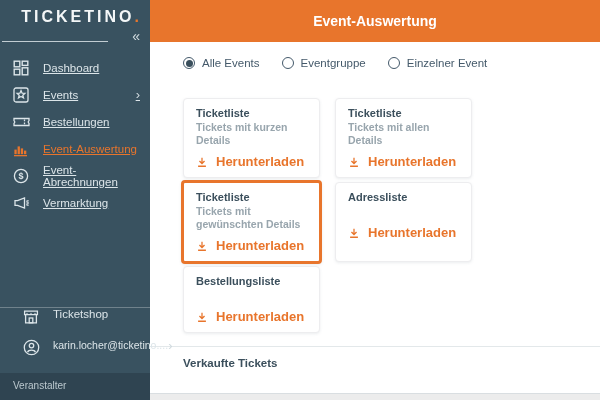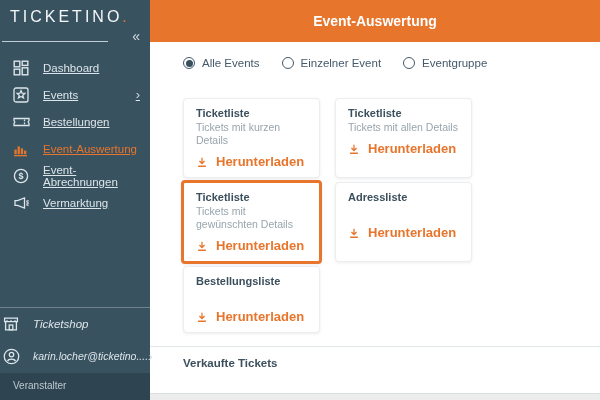--- a/index.html
+++ b/index.html
@@ -4,35 +4,35 @@
 <style>
   * { margin:0; padding:0; box-sizing:border-box; }
   html,body { background:#e9e9e9; }
   body { font-family:"Liberation Sans", sans-serif; }
   .app { position:relative; width:600px; height:400px; background:#fff; overflow:hidden; }
 
   
   .sidebar { position:absolute; left:0; top:0; width:150px; height:400px;
              background:#395260; color:#dce5e9; display:flex; flex-direction:column; z-index:2; }
   .sidebar-header { position:relative; height:43px; padding:8px 0 0 10px; }
-  .logo { font-size:16px; font-weight:normal; letter-spacing:3px; color:#f4f7f8; white-space:nowrap; }
+  .logo { font-size:16px; font-weight:bold; letter-spacing:3px; color:#f4f7f8; white-space:nowrap;text-align:center; }
   .logo-dot { color:#e8752c; letter-spacing:0; }
   .logo-rule { position:absolute; left:2px; top:41px; width:106px; height:1px; background:#c2cdd3; }
   .collapse { position:absolute; right:10px; top:29px; font-size:14px; color:#d4dde1; cursor:pointer; line-height:1; }
 
   .nav { margin-top:11px; }
   .nav-item { display:flex; align-items:center; height:27px; padding:0 10px 0 13px;
               font-size:11.5px; color:#dce5e9; cursor:pointer;text-decoration:underline; }
   .nav-item .ic { width:19px; height:16px; margin-right:11px; flex:0 0 19px; display:flex; align-items:center; }
   .nav-item.active { color:#e8752c; }
   .nav-chevron { margin-left:auto; font-size:13px; color:#cfd9de; line-height:1; }
 
   .sidebar-bottom { margin-top:auto; }
   .sb-rule { height:1px; background:rgba(255,255,255,.28); }
-  .sb-item { display:flex; align-items:center; height:31px; padding:0 10px 0 3px; font-size:11.5px; cursor:pointer;font-style:italic; }
+  .sb-item { display:flex; height:31px; padding:0 10px 0 23px; font-size:11.5px; cursor:pointer; }
   .sb-item .ic { width:19px; height:17px; margin-right:11px; flex:0 0 19px; display:flex; align-items:center; }
   .sb-item.account { font-size:10.5px; height:34px; }
   .role-strip { background:#2f4451; padding:7px 0 9px 13px; font-size:10px; color:#bcc9cf; }
 
   svg { display:block; }
 
   
   .main { position:absolute; left:150px; top:0; width:450px; height:400px; background:#fff; }
   .main-header { height:42px; background:#e8752c; color:#fff; display:flex; align-items:center;
                  justify-content:center; font-size:14px; font-weight:bold; }
@@ -41,21 +41,21 @@
   .radio-item { display:flex; align-items:center; gap:7px; cursor:pointer; }
   .radio { width:12px; height:12px; border:1px solid #44596a; border-radius:50%;
            display:inline-flex; align-items:center; justify-content:center; background:#fff; }
   .radio.selected::after { content:""; width:7px; height:7px; border-radius:50%; background:#3a4f5c; }
 
   .cards { display:grid; grid-template-columns:137px 137px; gap:4px 15px; margin:29px 0 0 33px; }
   .card { background:#fff; border:1px solid #ededef; border-radius:4px; box-shadow:0 1px 3px rgba(60,80,95,.10);
           padding:8px 12px 8px 12px; min-height:53px; }
   .card.hl { border:3px solid #e8752c; margin:-2px; border-radius:4px; }
   .card-title { font-size:11px; font-weight:bold; color:#3b4f5c; line-height:1.25; }
-  .card-sub { font-size:10.5px; color:#98a5ad; line-height:1.25; min-height:13px; }
+  .card-sub { font-size:10.5px; color:#98a5ad; line-height:1.25; min-height:13px;font-weight:bold; }
   .card-action { display:flex; align-items:flex-end; gap:8px; margin-top:7px; color:#e8752c;
                  font-size:13px; font-weight:bold; cursor:pointer; }
 
   .divider { height:1px; background:#e3e8ea; margin-top:13px; }
 
   .sales { padding:10px 16px 0 33px; }
   .sales-title { font-size:11.5px; font-weight:bold; color:#3b4f5c; }
 
   .bottom-strip { position:absolute; left:0; bottom:0; width:450px; height:7px;
                   background:#ececec; border-top:1px solid #d9dee1; }
@@ -178,25 +178,25 @@
       <span>Event-Auswertung</span>
     </div>
 
     <div class="radio-row">
       <label class="radio-item">
         <span class="radio selected"></span>
         <span>Alle Events</span>
       </label>
       <label class="radio-item">
         <span class="radio"></span>
-        <span>Einzelner Event</span>
+        <span>Eventgruppe</span>
       </label>
       <label class="radio-item">
         <span class="radio"></span>
-        <span>Eventgruppe</span>
+        <span>Einzelner Event</span>
       </label>
     </div>
 
     <div class="cards">
       <div class="card">
         <div class="card-title">Ticketliste</div>
         <div class="card-sub">Tickets mit kurzen Details</div>
         <div class="card-action">
           <span>
             <svg width="12" height="13" viewBox="0 0 16 16" fill="none" stroke="currentColor" stroke-width="1.7">

